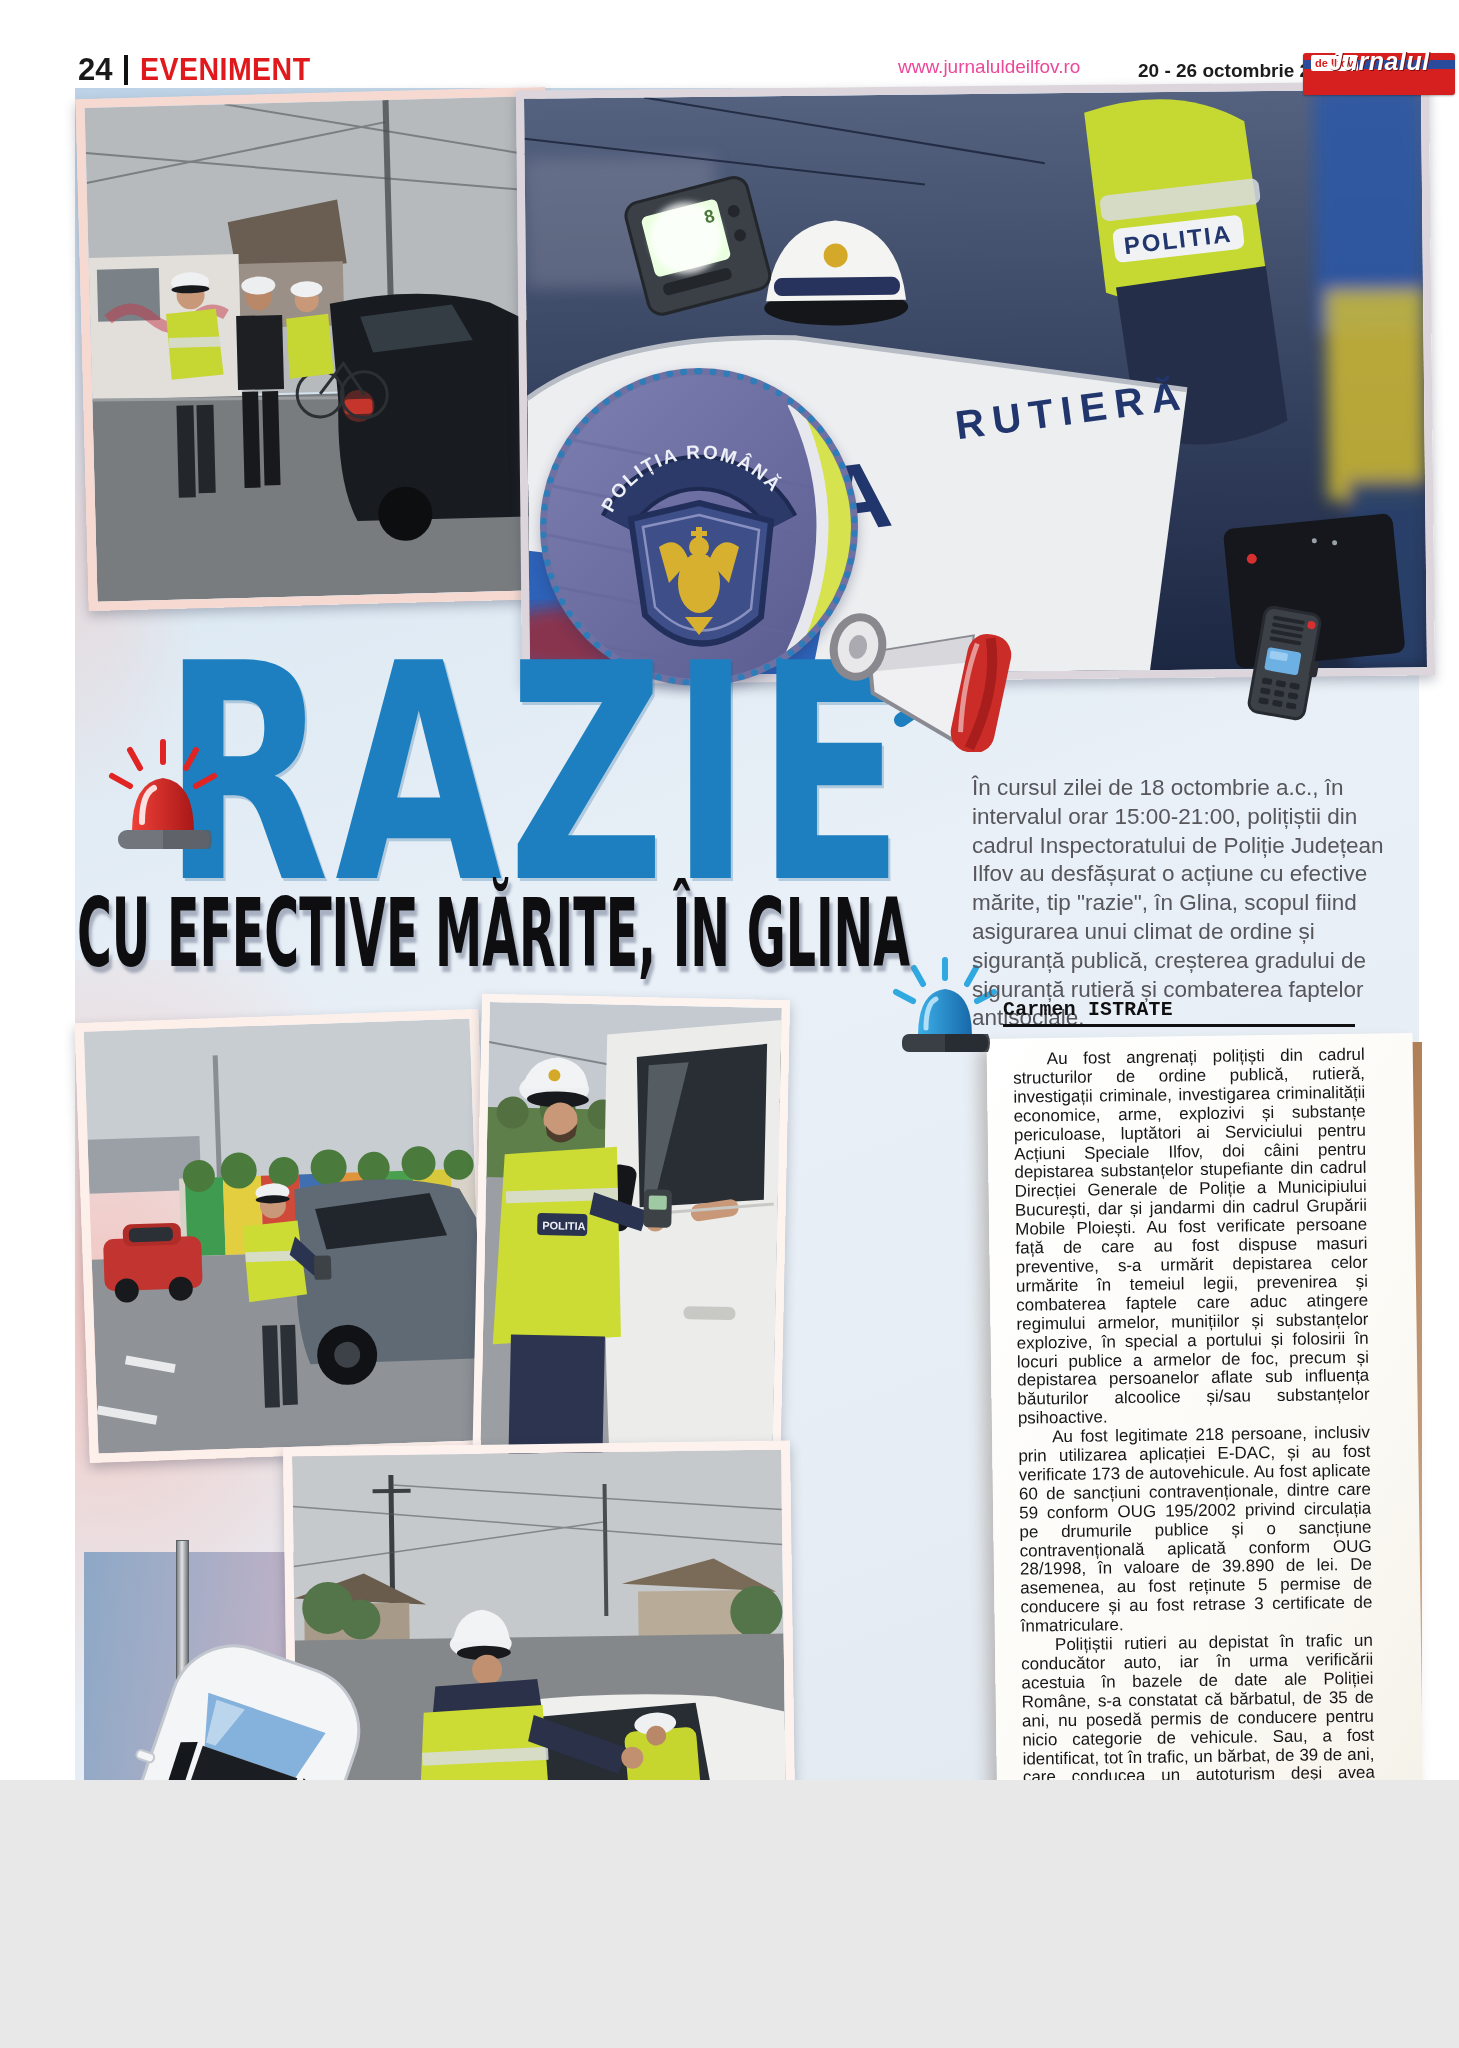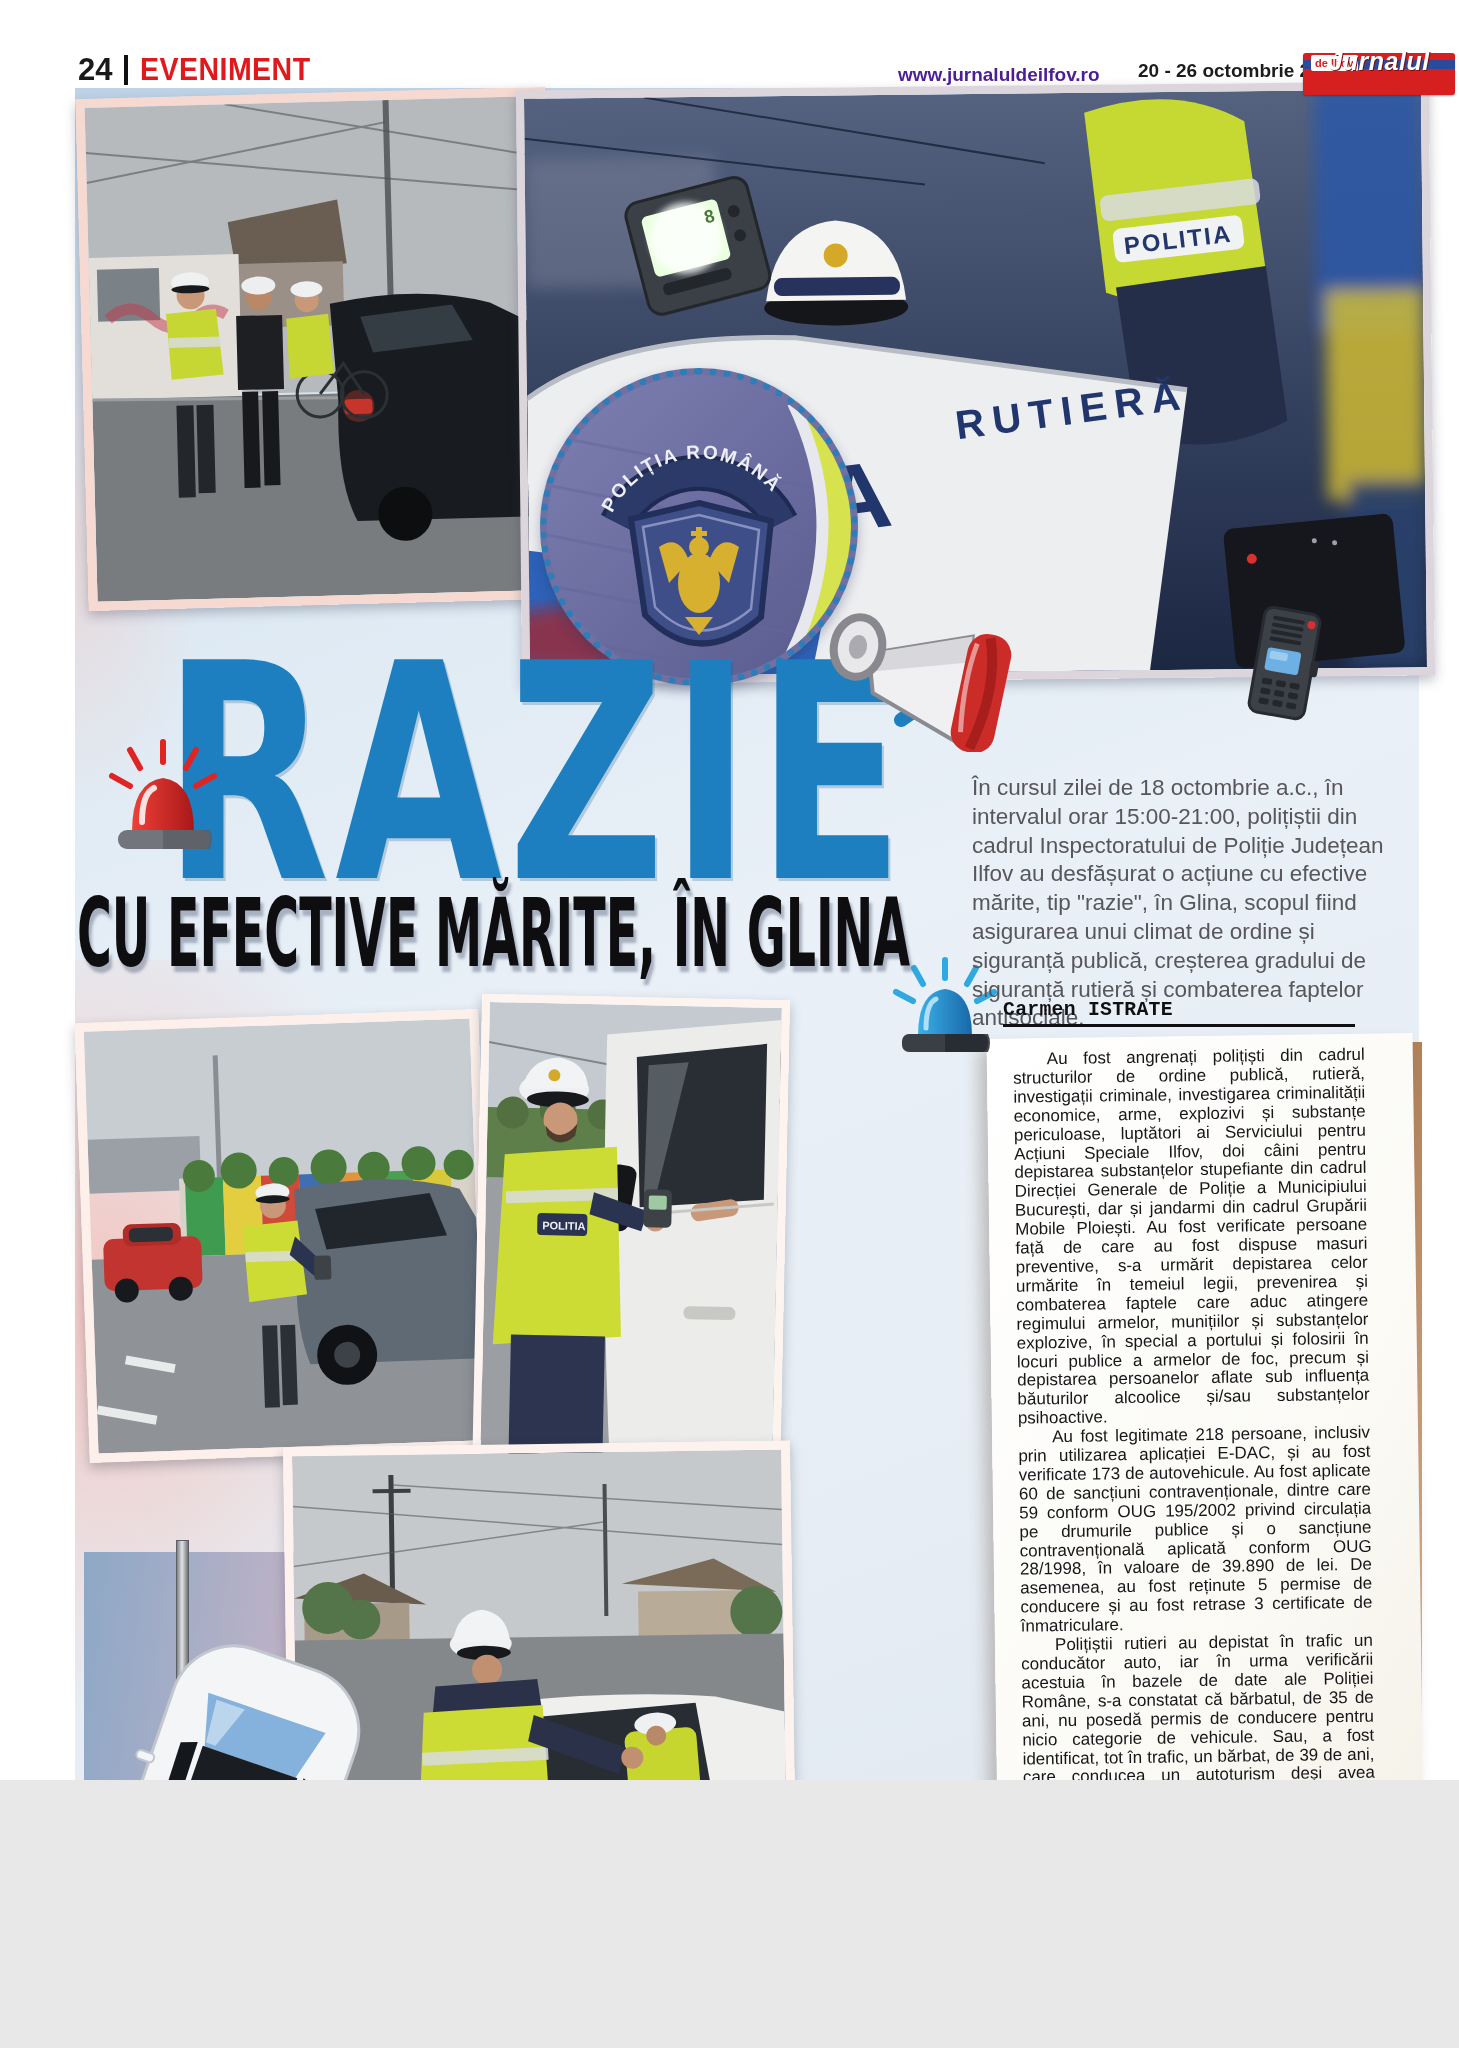--- a/index.html
+++ b/index.html
@@ -16,21 +16,21 @@
   .bg-grad-square{left:84px;top:1552px;width:342px;height:410px;z-index:1;
     background:linear-gradient(97deg,#8da8c6 0%,#b5b0c6 45%,#e4b9c4 100%);}
   .bg-tan{left:1396px;top:1042px;width:26px;height:924px;z-index:1;
     background:linear-gradient(180deg,#b28158 0%,#c89f7e 45%,#e3c7a9 100%);}
   
   .hdr-left{left:78px;top:52px;display:flex;align-items:center;gap:12px;z-index:6;}
   .hdr-num{font-size:31px;font-weight:bold;color:#1a1a1a;}
   .hdr-bar{width:4px;height:30px;background:#111;}
   .hdr-sec{font-size:31px;font-weight:bold;color:#e0191c;letter-spacing:.5px;
            transform:scaleX(.92);transform-origin:left center;}
-  .hdr-site{left:898px;top:64px;font-size:19px;font-weight:bold;color:#4c1d95;z-index:6;}
+  .hdr-site{left:898px;top:56px;font-size:19px;font-weight:normal;color:#ec4899;z-index:6;}
   .hdr-date{left:1138px;top:60px;font-size:19px;font-weight:bold;color:#1c1c1c;z-index:6;}
   .logo{left:1303px;top:53px;width:152px;height:42px;background:#d6201f;z-index:6;
         border-radius:3px;box-shadow:0 1px 2px rgba(0,0,0,.3);}
   .logo .stripe{position:absolute;left:0;top:7px;width:100%;height:9px;background:#2a4a9c;}
   .logo .badge{position:absolute;left:8px;top:2px;background:#fff;color:#d6201f;
         font-size:11px;font-weight:bold;padding:2px 4px;border-radius:2px;}
   .logo .name{position:absolute;left:0;right:0;bottom:19px;text-align:center;color:#fff;
         font-size:25px;font-weight:bold;font-style:italic;letter-spacing:.5px;
         text-shadow:1px 1px 0 #7a0e0e;}
   

